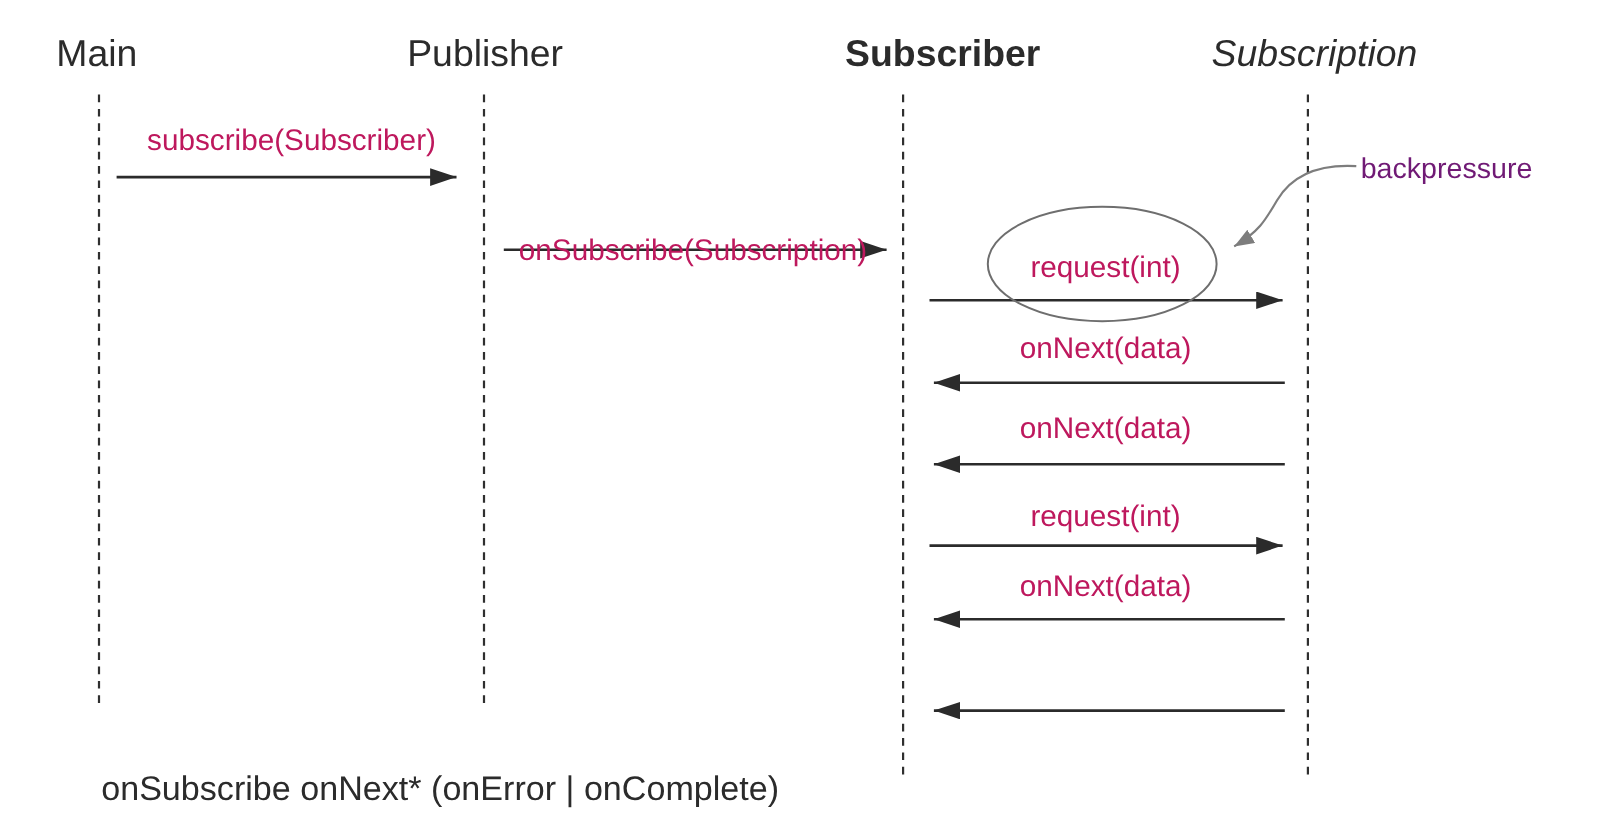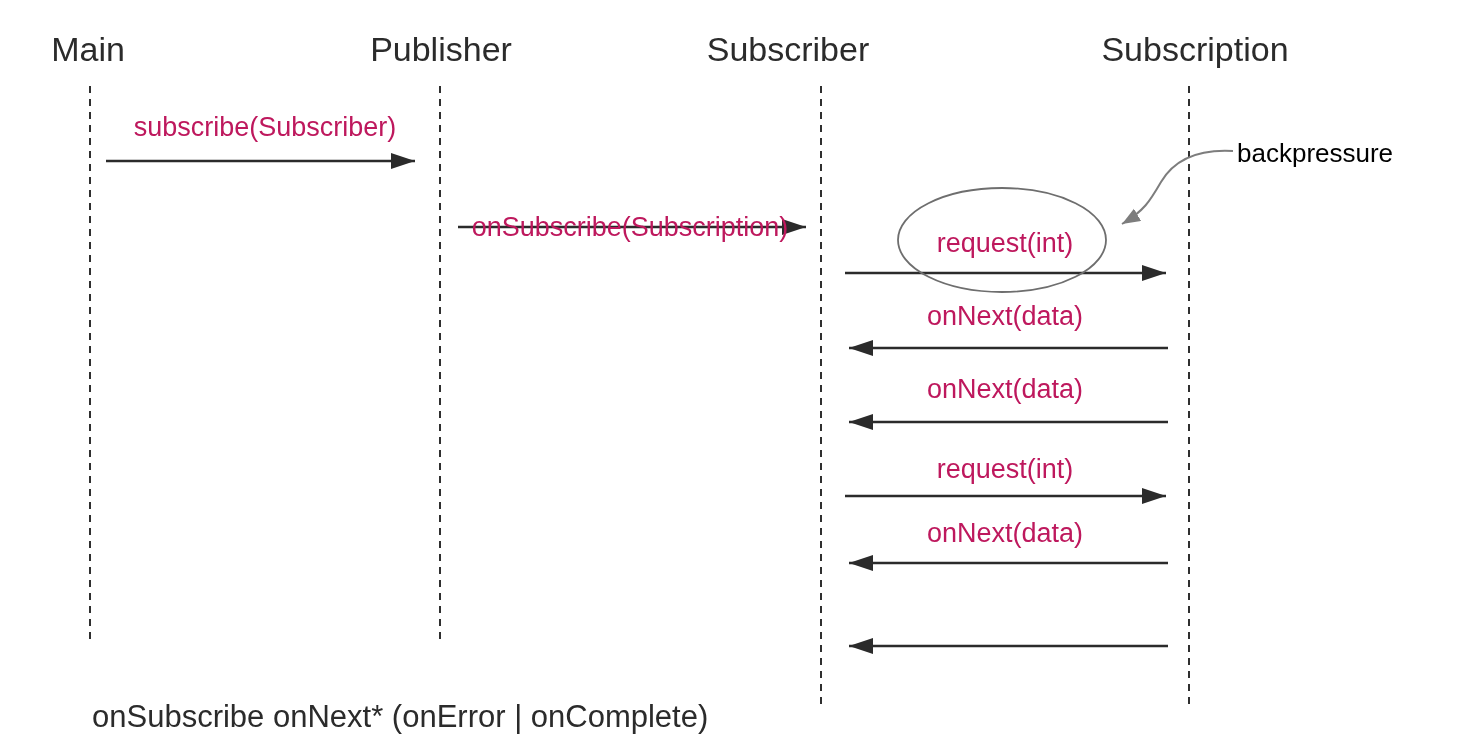--- a/index.html
+++ b/index.html
@@ -33,21 +33,21 @@
     transform: translateX(-50%);
     font-size: 27px;
     line-height: 1;
     color: #be185d;
     white-space: nowrap;
   }
   .annotation-label {
     position: absolute;
     font-size: 26px;
     line-height: 1;
-    color: #000000;
+    color: #701a75;
     white-space: nowrap;
   }
   .footer-text {
     position: absolute;
     font-size: 31px;
     line-height: 1;
     color: #2b2b2b;
     white-space: nowrap;
   }
 </style>
@@ -80,22 +80,22 @@
     <line x1="1168" y1="563" x2="849" y2="563" stroke="#2b2b2b" stroke-width="2.4" marker-end="url(#arrow-black)"></line>
     <line x1="1168" y1="646" x2="849" y2="646" stroke="#2b2b2b" stroke-width="2.4" marker-end="url(#arrow-black)"></line>
 
     <ellipse cx="1002" cy="240" rx="104" ry="52" fill="none" stroke="#6e6e6e" stroke-width="1.8"></ellipse>
 
     <path d="M 1233 151 C 1198 149 1174 160 1161 182 C 1150 201 1144 211 1122 224" fill="none" stroke="#7d7d7d" stroke-width="2" marker-end="url(#arrow-gray)"></path>
   </svg>
 
   <div class="participant" style="left:88px;  top:32px;">Main</div>
   <div class="participant" style="left:441px; top:32px;text-align:center;">Publisher</div>
-  <div class="participant" style="left:788px; top:32px;">Subscriber</div>
-  <div class="participant" style="left:1195px;top:32px;">Subscription</div>
+  <div class="participant" style="left:857px; top:32px;font-weight:bold;">Subscriber</div>
+  <div class="participant" style="left:1195px;top:32px;font-style:italic;">Subscription</div>
 
   <div class="msg-label" style="left:265px;  top:114px;">subscribe(Subscriber)</div>
   <div class="msg-label" style="left:630px;  top:178px;margin-top:36px;">onSubscribe(Subscription)</div>
   <div class="msg-label" style="left:1005px; top:230px;">request(int)</div>
   <div class="msg-label" style="left:1005px; top:303px;">onNext(data)</div>
   <div class="msg-label" style="left:1005px; top:376px;">onNext(data)</div>
   <div class="msg-label" style="left:1005px; top:456px;">request(int)</div>
   <div class="msg-label" style="left:1005px; top:520px;">onNext(data)</div>
 
   <div class="annotation-label" style="left:1237px; top:140px;">backpressure</div>

